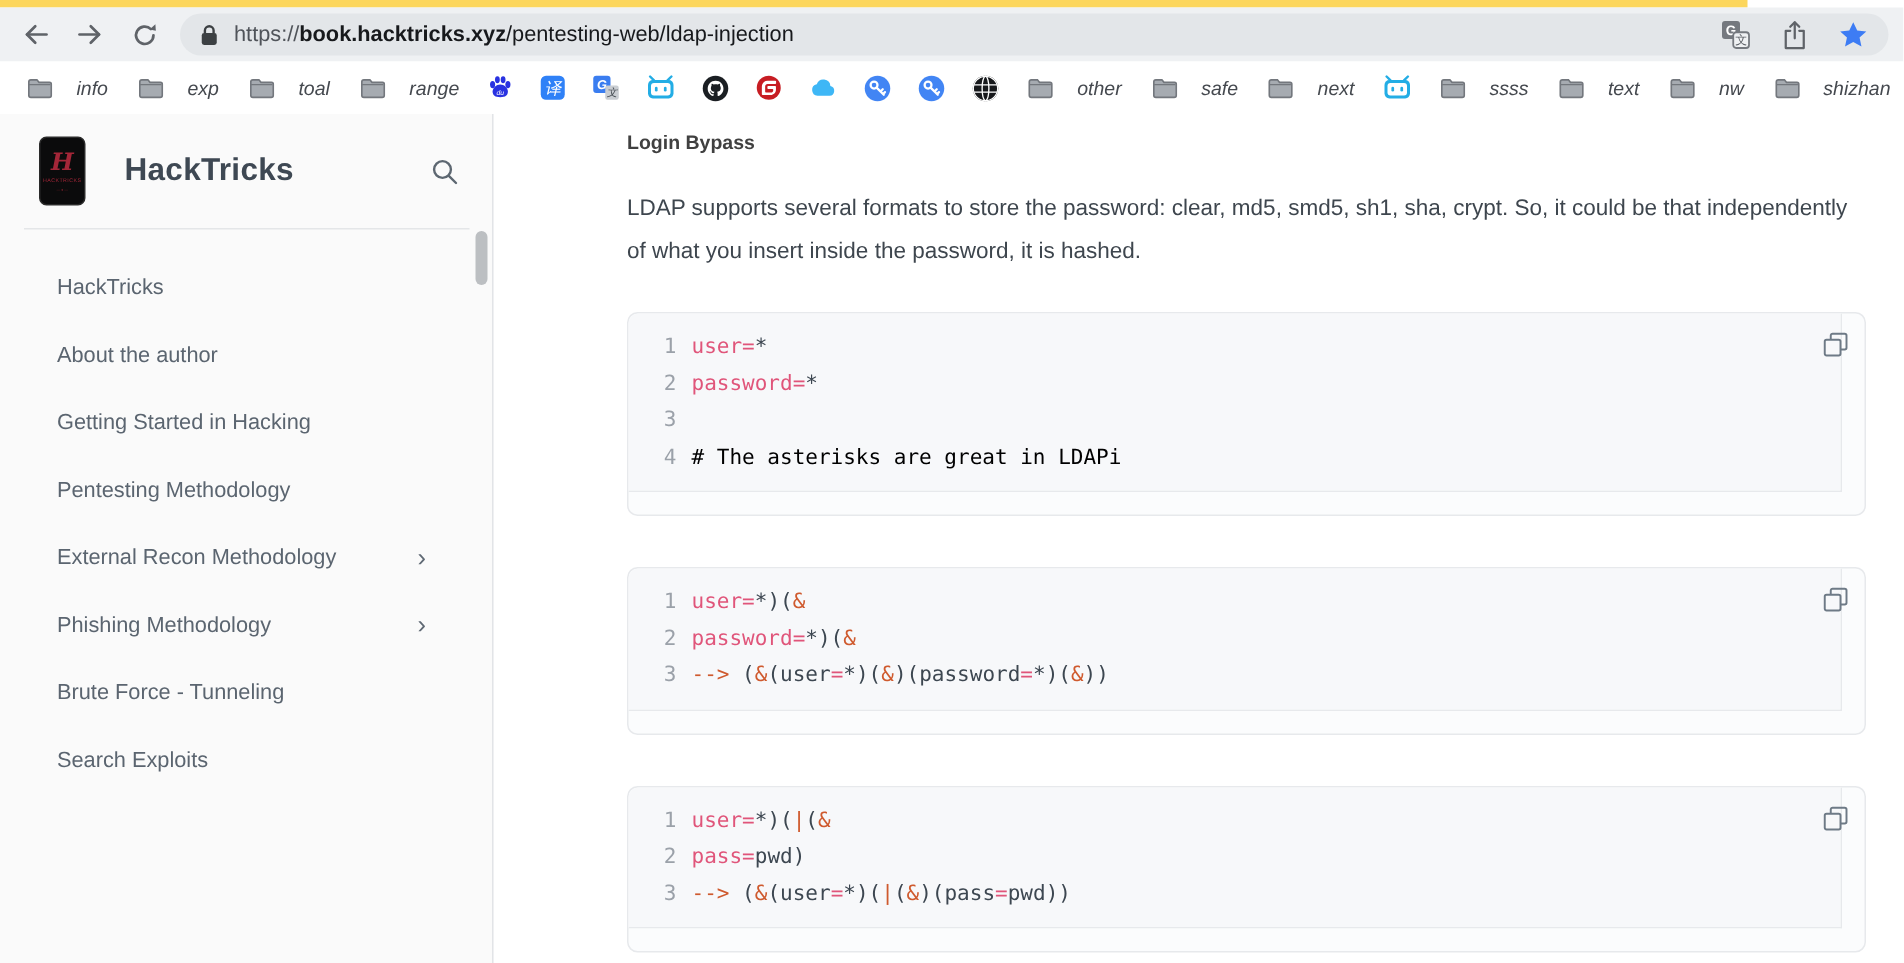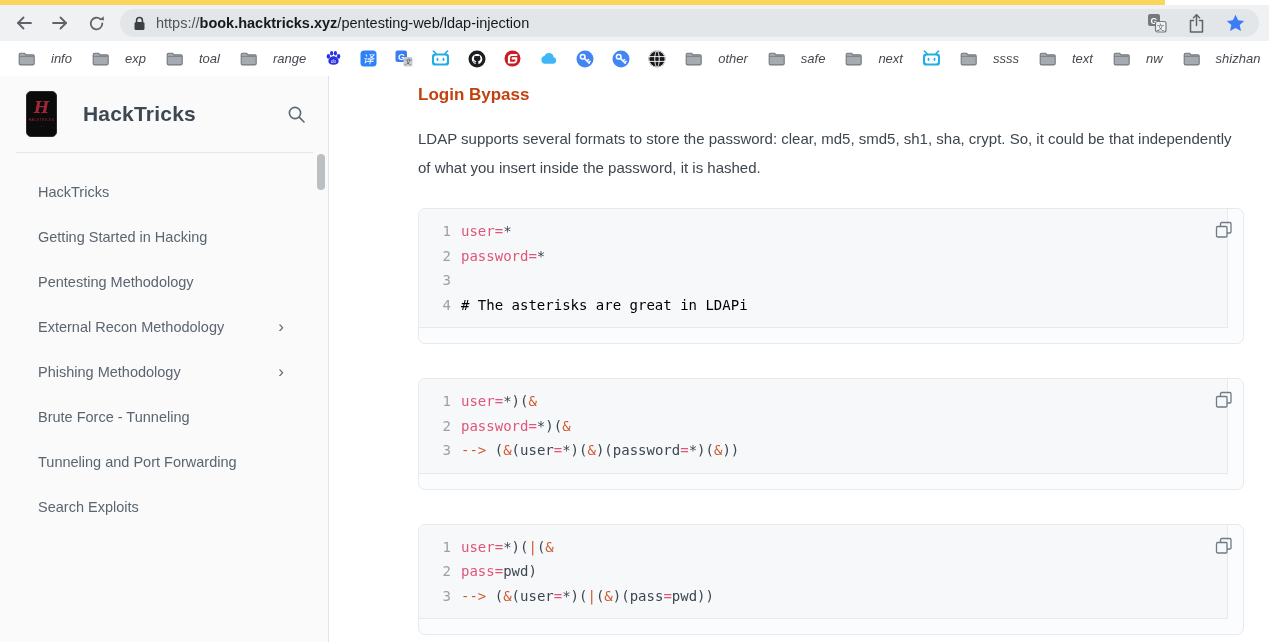--- a/index.html
+++ b/index.html
@@ -47,21 +47,21 @@
   .sb-search { margin-left:auto; display:flex; align-items:center; }
   .sb-divider { height:1px; background:#e4e6e8; margin:0 16px 0 16px; width:297px; }
   .sb-scroll-thumb { position:absolute; top:78px; right:3px; width:8px; height:36px;
                      background:#bcbfc2; border-radius:4px; }
   .sb-nav { padding-top:16px; }
   .sb-item { height:45px; display:flex; align-items:center; padding:0 44px 0 38px;
              font-size:14.5px; color:#5b6570; }
   .sb-item .chev { margin-left:auto; font-size:17px; line-height:17px; color:#5f6974; }
 
   .content { flex:1; padding:8px 24px 0 89px; }
-  .page-h { font-size:17px; line-height:22px; font-weight:700; color:#c2410c; margin:0; }
+  .page-h { font-size:13px; line-height:22px; font-weight:700; color:#404040; margin:0; }
   .para { width:826px; font-size:15px; line-height:29px; color:#3e464e; margin-top:18px; }
 
   
   .codeblock { width:826px; position:relative; margin-top:26px;
                border:1px solid #e7e9ec; border-radius:7px; background:#fbfcfd; }
   .codeblock + .codeblock { margin-top:34px; }
   .code-inner { margin:0 15px 15px 0; background:#f7f8fa; border-right:1px solid #e7e9ec;
                 border-bottom:1px solid #e7e9ec; border-radius:7px 0 0 0; padding:10px 0; }
   .code-line { display:flex; line-height:24.5px;
                font-family:"DejaVu Sans Mono", monospace; font-size:14px; }
@@ -355,38 +355,38 @@
           </svg>
       </span>
     </div>
     <div class="sb-divider"></div>
     <div class="sb-scroll-thumb"></div>
     <div class="sb-nav" id="sb-nav">
         <div class="sb-item">
           <span>HackTricks</span>
         </div>
         <div class="sb-item">
+          <span>About the author</span>
+        </div>
+        <div class="sb-item">
           <span>Getting Started in Hacking</span>
         </div>
         <div class="sb-item">
           <span>Pentesting Methodology</span>
         </div>
         <div class="sb-item">
           <span>External Recon Methodology</span>
           <span class="chev">›</span>
         </div>
         <div class="sb-item">
           <span>Phishing Methodology</span>
           <span class="chev">›</span>
         </div>
         <div class="sb-item">
           <span>Brute Force - Tunneling</span>
-        </div>
-        <div class="sb-item">
-          <span>Tunneling and Port Forwarding</span>
         </div>
         <div class="sb-item">
           <span>Search Exploits</span>
         </div>
       </div>
   </div>
 
   <div class="content">
     <h2 class="page-h">Login Bypass</h2>
     <div class="para">LDAP supports several formats to store the password: clear, md5, smd5, sh1, sha, crypt. So, it could be that independently of what you insert inside the password, it is hashed.</div>

